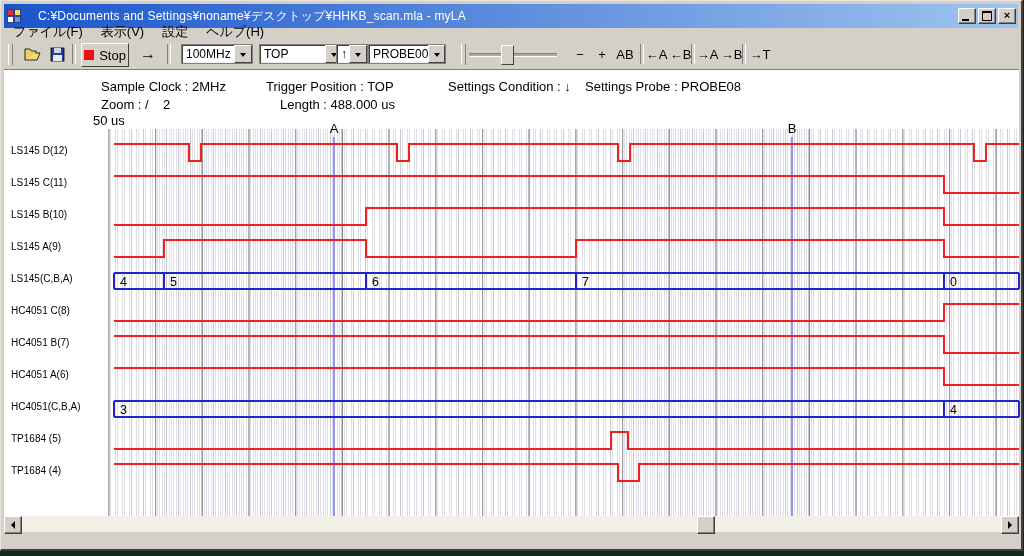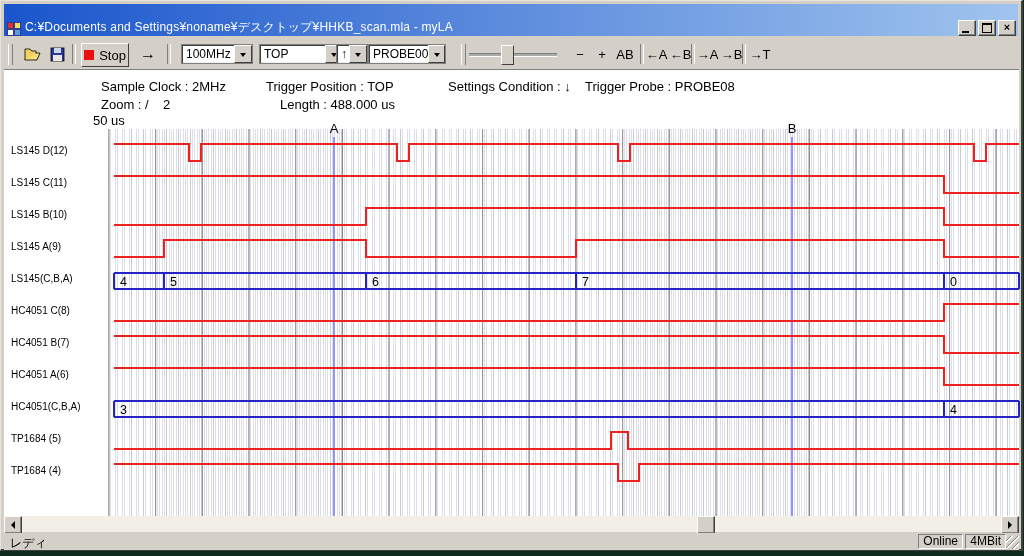--- a/index.html
+++ b/index.html
@@ -2,23 +2,23 @@
 <html><head>
 <meta charset="utf-8">
 <style>
   html,body{margin:0;padding:0}
   .desktop{position:relative;width:1024px;height:556px;background:#0e2c1e;
     font-family:"Liberation Sans",sans-serif;overflow:hidden}
   .window{position:absolute;left:0;top:0;width:1020px;height:548px;background:#d4d0c8;
     border-right:2px solid #404040;border-bottom:2px solid #404040;
     border-top:1px solid #e8e4dc;border-left:1px solid #e8e4dc}
   
-  .titlebar{position:absolute;left:3px;top:3px;right:3px;height:32px;
+  .titlebar{position:absolute;left:3px;top:3px;right:3px;height:24px;
     background:linear-gradient(to right,#1a55cc,#a0c4ee);
-    display:flex;align-items:flex-end;gap:4px;padding-left:3px;color:#fff;font-size:12px}
+    display:flex;align-items:center;gap:17px;padding-left:3px;color:#fff;font-size:12px}
   .appicon{width:14px;height:14px;flex:0 0 auto}
   .title{white-space:nowrap;overflow:hidden;letter-spacing:0.2px}
   .winbtns{margin-left:auto;display:flex;gap:2px;padding-right:2px}
   .winbtn{width:16px;height:14px;background:#d4d0c8;border:1px solid;
     border-color:#fff #404040 #404040 #fff;box-shadow:inset -1px -1px 0 #808080;
     position:relative;color:#000}
   .glyph-min{position:absolute;left:3px;bottom:2px;width:7px;height:2px;background:#000}
   .glyph-max{position:absolute;left:3px;top:2px;width:8px;height:7px;border:1px solid #000;border-top-width:2px}
   .glyph-close{position:absolute;left:0;top:0;width:100%;height:100%;
     font-size:11px;line-height:12px;text-align:center;font-weight:bold}
@@ -101,20 +101,26 @@
         <span class="winbtn">
             <span class="glyph-max"></span>
           </span>
         <span class="winbtn">
             <span class="glyph-close">×</span>
           </span>
       </span>
     </div>
 
     
+    <div class="menubar">
+        <span>ファイル(F)</span>
+        <span>表示(V)</span>
+        <span>設定</span>
+        <span>ヘルプ(H)</span>
+      </div>
 
     
     <div class="toolbar">
       <span class="tb-grip" style="left:4px"></span>
 
       <span class="tb-btn" style="left:18px;width:22px">
         <svg width="18" height="15" viewBox="0 0 18 15">
           <path d="M1 13 L3 6 L16 6 L13 13 Z" fill="#f5de73" stroke="#000" stroke-width="0.8"></path>
           <path d="M1 13 L1 2 L6 2 L7.5 4 L12 4 L12 6" fill="#f0d060" stroke="#000" stroke-width="0.8"></path>
         </svg>
@@ -176,21 +182,21 @@
     </div>
 
     
     <div class="client"></div>
 
     <span class="info" style="left:100px;top:78px">Sample Clock : 2MHz</span>
     <span class="info" style="left:100px;top:96px">Zoom : /    2</span>
     <span class="info" style="left:265px;top:78px">Trigger Position : TOP</span>
     <span class="info" style="left:279px;top:96px">Length : 488.000 us</span>
     <span class="info" style="left:447px;top:78px">Settings Condition : ↓</span>
-    <span class="info" style="left:584px;top:78px">Trigger Probe : PROBE08</span>
+    <span class="info" style="left:584px;top:78px">Settings Probe : PROBE08</span>
 
     <span class="scale-label">50 us</span>
 
     <div class="grid"></div>
     <svg id="wave" width="1024" height="556">
         <line x1="108" y1="128" x2="108" y2="515" stroke="#8c8c8c" stroke-width="1"></line>
         <line x1="154.7" y1="128" x2="154.7" y2="515" stroke="#8c8c8c" stroke-width="1"></line>
         <line x1="201.4" y1="128" x2="201.4" y2="515" stroke="#8c8c8c" stroke-width="1"></line>
         <line x1="248.10000000000002" y1="128" x2="248.10000000000002" y2="515" stroke="#8c8c8c" stroke-width="1"></line>
         <line x1="294.8" y1="128" x2="294.8" y2="515" stroke="#8c8c8c" stroke-width="1"></line>
@@ -250,21 +256,15 @@
       <span class="sb-btn" style="left:0">
           <span class="tri-l"></span>
         </span>
       <span class="sb-thumb"></span>
       <span class="sb-btn" style="right:0;left:auto">
           <span class="tri-r"></span>
         </span>
     </div>
 
     
-    <div class="statusbar">
-      <span class="status-text">レディ</span>
-      <span class="panel panel-online">Online</span>
-      <span class="panel panel-mem">4MBit</span>
-      <span class="grip"></span>
-    </div>
 
   </div>
 </div>
 
 </body></html>

